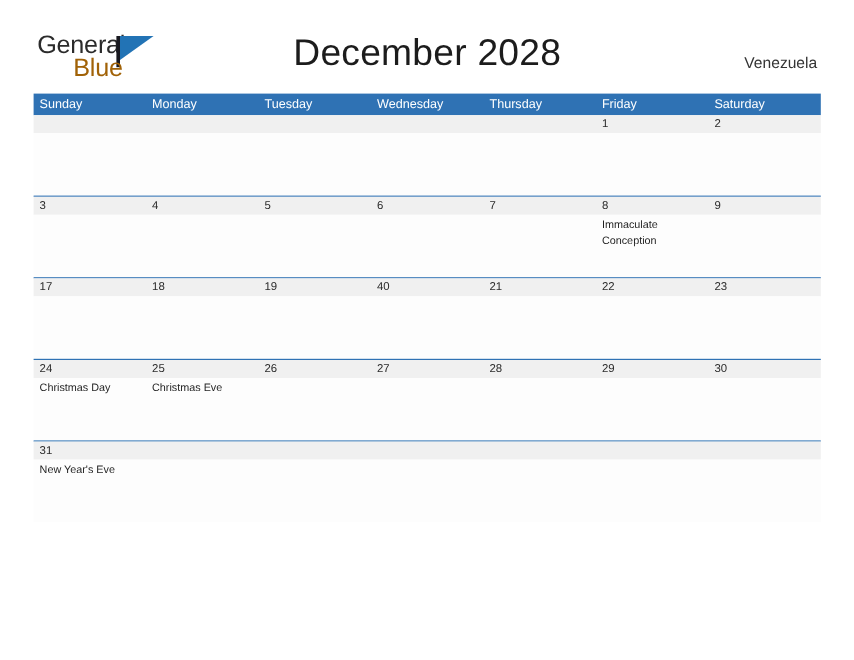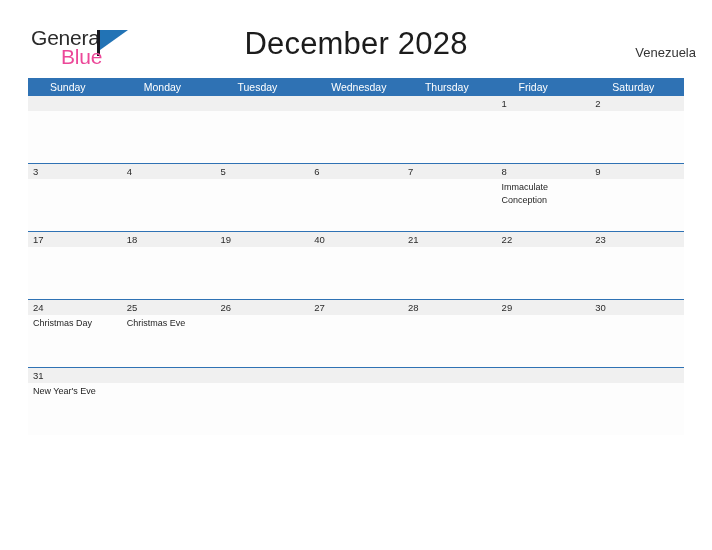--- a/index.html
+++ b/index.html
@@ -44,21 +44,21 @@
     letter-spacing: -0.2px;
     font-family: "Liberation Sans", sans-serif;
     line-height: 22px;
     white-space: nowrap;
   }
   .logo-blue {
     position: absolute;
     left: 30px;
     top: 19px;
     font-size: 21px;
-    color: #ec4899;
+    color: #a16207;
     letter-spacing: -0.2px;
     line-height: 22px;
     white-space: nowrap;
   }
   .logo-flag {
     position: absolute;
     left: 66px;
     top: 3px;
     width: 32px;
     height: 26px;
@@ -87,21 +87,21 @@
     top: 26px;
     width: 712px;
     text-align: center;
     font-size: 31px;
     color: #1c1c1c;
     font-weight: normal;
     letter-spacing: 0.2px;
   }
   .region-label {
     position: absolute;
-    right: 16px;
+    right: 31px;
     top: 45px;
     font-size: 13px;
     color: #343434;
     text-align: right;
   }
 
   
   .calendar {
     position: absolute;
     left: 28px;
@@ -110,21 +110,21 @@
   }
   .weekday-row {
     display: flex;
     width: 656px;
     height: 18px;
     background: #2f72b4;
   }
   .weekday-cell {
     flex: 1 1 0;
     box-sizing: border-box;
-    padding-left: 22px;
+    padding-left: 5px;
     color: #ffffff;
     font-size: 10.5px;
     line-height: 18px;
     white-space: nowrap;
     overflow: hidden;
   }
 
   .week-row {
     width: 656px;
     border-top: 1.5px solid #2f72b4;

